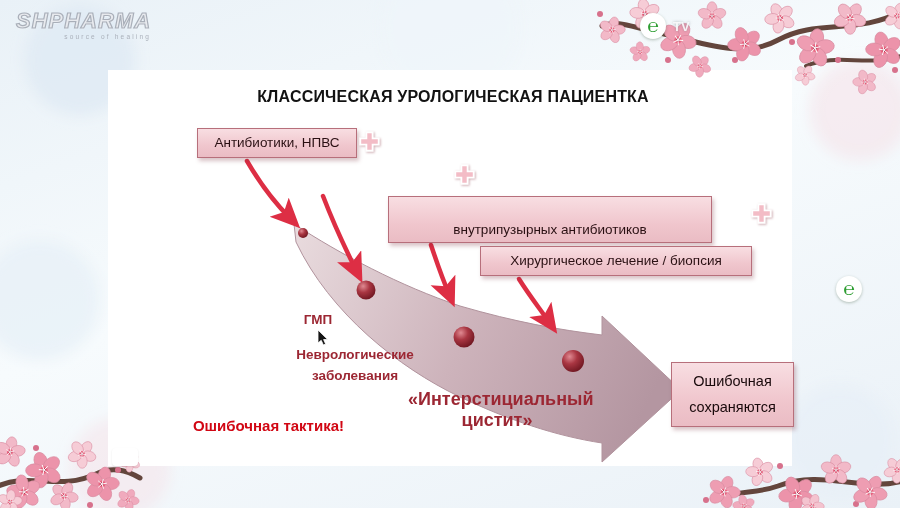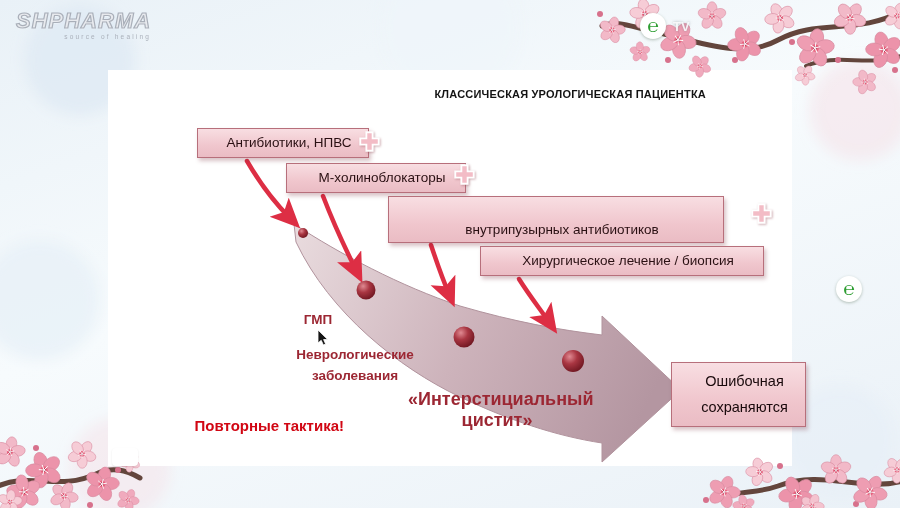--- a/index.html
+++ b/index.html
@@ -5,27 +5,27 @@
   html,body{margin:0;padding:0;}
   body{font-family:"Liberation Sans",sans-serif;}
   .stage{position:relative;width:900px;height:508px;overflow:hidden;
     background:linear-gradient(160deg,#e9f1f7 0%,#f7fbfd 45%,#eaf1f7 100%);}
   .stage svg.layer{position:absolute;left:0;top:0;pointer-events:none;}
   #decor-bg{z-index:0;}
   .slide{position:absolute;left:108px;top:70px;width:684px;height:396px;background:#ffffff;z-index:1;}
   #diagram{z-index:3;}
   #decor-fg{z-index:5;}
   .abs{position:absolute;text-align:right;}
-  .title{left:200px;top:88px;width:506px;text-align:right;font-size:11px;font-weight:bold;
+  .title{left:200px;top:88px;width:506px;text-align:center;font-size:16px;font-weight:bold;
     color:#121212;letter-spacing:.2px;z-index:4;}
   .tbox{position:absolute;display:flex;align-items:center;justify-content:center;text-align:center;
     background:linear-gradient(180deg,#f8dee2 0%,#f0c6cd 60%,#eabcc4 100%);
     border:1px solid #b76f7b;border-radius:0;
     box-shadow:2px 3px 4px rgba(120,40,55,.28);
-    font-size:13.5px;color:#2a1013;line-height:1.5;z-index:4;padding-left:12px;}
+    font-size:13.5px;color:#2a1013;line-height:1.5;z-index:4;}
   #b1{left:197px;top:128px;width:158px;height:28px;}
   #b2{left:286px;top:163px;width:166px;height:28px;}
   #b3{left:388px;top:196px;width:322px;height:45px;line-height:1.55;}
   #b4{left:480px;top:246px;width:270px;height:28px;align-items:center;}
   #b5{left:671px;top:362px;width:121px;height:63px;font-size:14.5px;line-height:1.75;color:#19090b;}
   .cross{position:absolute;width:21px;height:21px;z-index:4;
     filter:drop-shadow(1px 1.5px 1px rgba(150,80,90,.45));}
   #c1{left:359px;top:131px;} #c2{left:454px;top:164px;} #c3{left:751px;top:203px;}
   .diag{position:absolute;color:#9c2733;font-weight:bold;font-size:13.5px;line-height:21px;
     text-align:center;z-index:4;}
@@ -107,23 +107,20 @@
     </g>
 
     <path transform="translate(318,330)" d="M0,0 L0,13 L3.2,10.3 L5.4,15 L7.6,14 L5.6,9.6 L9.6,9.4 Z" fill="#151515" stroke="#ffffff" stroke-width=".8"></path>
   </svg>
 
   <div class="abs title">КЛАССИЧЕСКАЯ УРОЛОГИЧЕСКАЯ ПАЦИЕНТКА</div>
 
   <div class="tbox" id="b1">
     <span>Антибиотики, НПВС</span>
   </div>
-  <div class="tbox" id="b2">
-    <span>М-холиноблокаторы</span>
-  </div>
   <div class="tbox" id="b3">
     <div>
       <br>
       <span>внутрипузырных антибиотиков</span>
     </div>
   </div>
   <div class="tbox" id="b4">
     <span>Хирургическое лечение / биопсия</span>
   </div>
   <div class="tbox" id="b5">
@@ -154,21 +151,21 @@
   </div>
   <div class="diag" id="d3">
     <span>Неврологические</span><br>
     <span>заболевания</span>
   </div>
   <div class="diag" id="d4">
     <span>«Интерстициальный</span><br>
     <span>цистит»</span>
   </div>
 
-  <div class="abs warn">Повторные тактика!</div>
+  <div class="abs warn">Ошибочная тактика!</div>
 
   <div class="abs brand">
     <div class="brand-word">SHPHARMA</div>
     <div class="brand-tag">source of healing</div>
   </div>
 
   <div class="abs wm">
     <div class="elogo">℮</div>
     <span class="wm-text">TV</span>
   </div>

